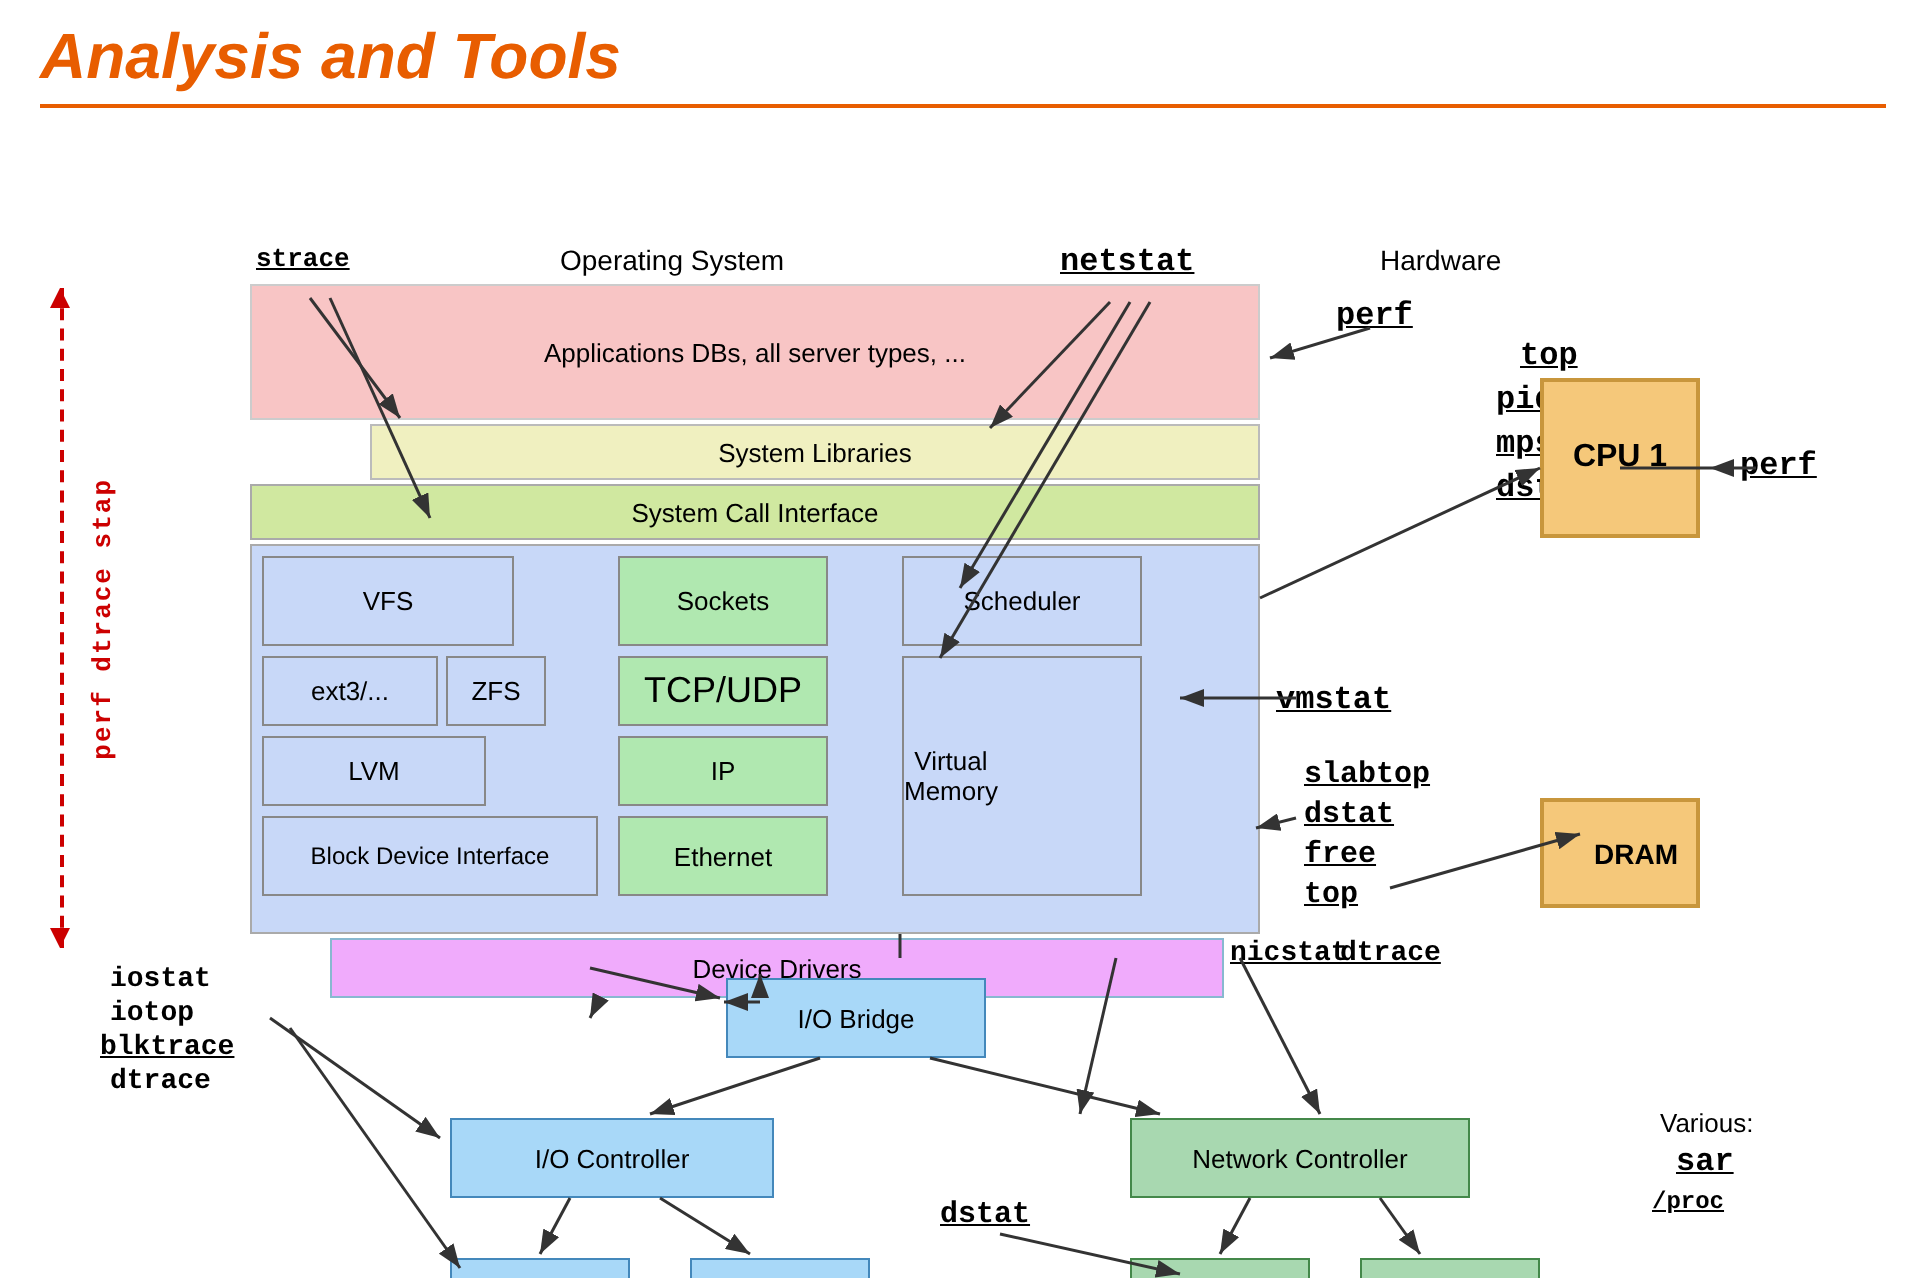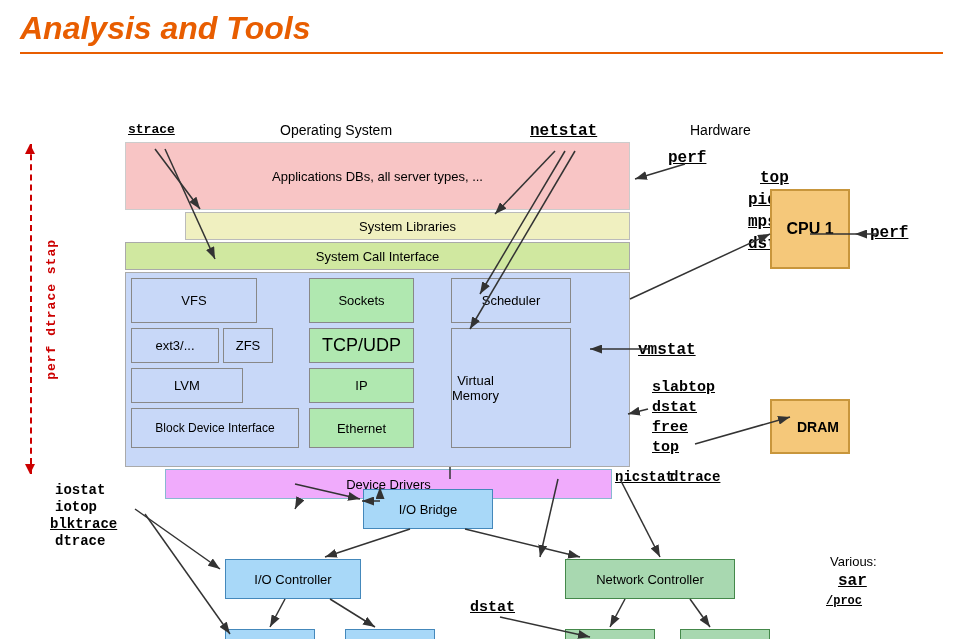--- a/index.html
+++ b/index.html
@@ -94,21 +94,21 @@
       display: flex;
       align-items: center;
       justify-content: center;
       font-size: 13px;
     }
 
     .box-io-controller {
       position: absolute;
       left: 225px;
       top: 500px;
-      width: 136px;
+      width: 162px;
       height: 40px;
       background: #a8d8f8;
       border: 1px solid #4488bb;
       display: flex;
       align-items: center;
       justify-content: center;
       font-size: 13px;
     }
 
     .box-net-controller {

